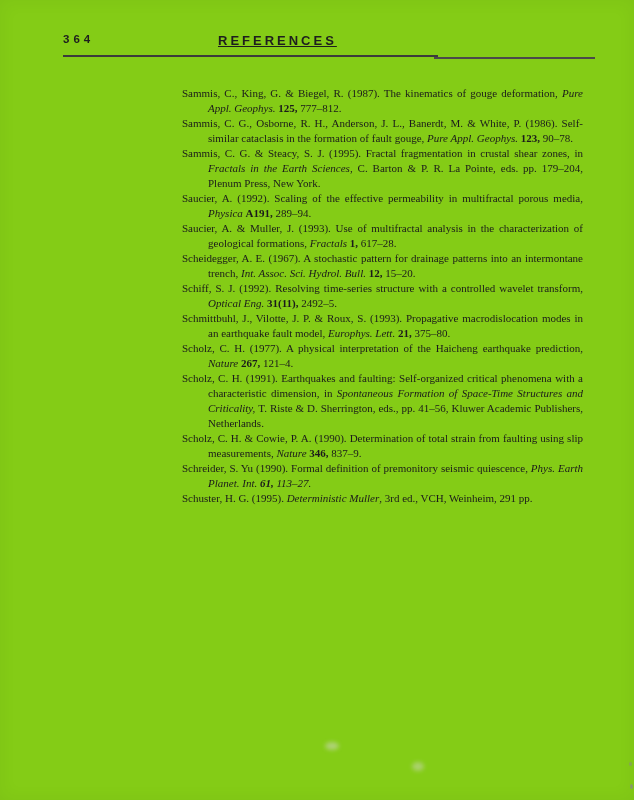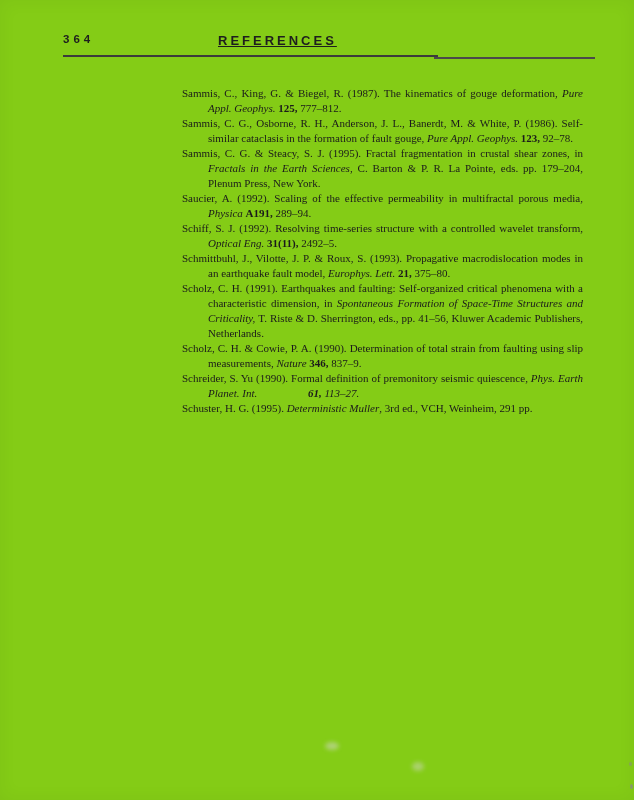--- a/index.html
+++ b/index.html
@@ -56,21 +56,21 @@
     text-align: justify;
   }
   .ref {
     margin: 0;
     padding-left: 26px;
     text-indent: -26px;
   }
   .seg-p { font-style: normal; font-weight: normal; }
   .seg-i { font-style: italic; }
   .seg-b { font-weight: bold; }
-  .seg-bi { font-weight: bold; font-style: italic; margin-left: 48px; }
+  .seg-bi { font-weight: bold; font-style: italic; }
   .scan-speck {
     position: absolute;
     background: #8a8a86;
     border-radius: 50%;
   }
   .speck-1 { left: 629px; top: 762px; width: 3px; height: 4px; opacity: .55; }
   .speck-2 { left: 630px; top: 784px; width: 3px; height: 5px; opacity: .75; }
   .smudge {
     position: absolute;
     background: #d8d8d4;
@@ -87,25 +87,28 @@
 
   <div class="page-number">364</div>
 
   <div class="running-head">REFERENCES</div>
 
   <div class="rule-left"></div>
   <div class="rule-right"></div>
 
   <div class="reference-list">
       <p class="ref"><span class="seg-p">Sammis, C., King, G. &amp; Biegel, R. (1987). The kinematics of gouge deformation, </span><span class="seg-i">Pure Appl. Geophys. </span><span class="seg-b">125,</span><span class="seg-p"> 777–812.</span></p>
-      <p class="ref"><span class="seg-p">Sammis, C. G., Osborne, R. H., Anderson, J. L., Banerdt, M. &amp; White, P. (1986). Self-similar cataclasis in the formation of fault gouge, </span><span class="seg-i">Pure Appl. Geophys. </span><span class="seg-b">123,</span><span class="seg-p"> 92–78.</span></p>
+      <p class="ref"><span class="seg-p">Sammis, C. G., Osborne, R. H., Anderson, J. L., Banerdt, M. &amp; White, P. (1986). Self-similar cataclasis in the formation of fault gouge, </span><span class="seg-i">Pure Appl. Geophys. </span><span class="seg-b">123,</span><span class="seg-p"> 90–78.</span></p>
       <p class="ref"><span class="seg-p">Sammis, C. G. &amp; Steacy, S. J. (1995). Fractal fragmentation in crustal shear zones, in </span><span class="seg-i">Fractals in the Earth Sciences</span><span class="seg-p">, C. Barton &amp; P. R. La Pointe, eds. pp. 179–204, Plenum Press, New York.</span></p>
       <p class="ref"><span class="seg-p">Saucier, A. (1992). Scaling of the effective permeability in multifractal porous media, </span><span class="seg-i">Physica </span><span class="seg-b">A191,</span><span class="seg-p"> 289–94.</span></p>
+      <p class="ref"><span class="seg-p">Saucier, A. &amp; Muller, J. (1993). Use of multifractal analysis in the characterization of geological formations, </span><span class="seg-i">Fractals </span><span class="seg-b">1,</span><span class="seg-p"> 617–28.</span></p>
+      <p class="ref"><span class="seg-p">Scheidegger, A. E. (1967). A stochastic pattern for drainage patterns into an intermontane trench, </span><span class="seg-i">Int. Assoc. Sci. Hydrol. Bull. </span><span class="seg-b">12,</span><span class="seg-p"> 15–20.</span></p>
       <p class="ref"><span class="seg-p">Schiff, S. J. (1992). Resolving time-series structure with a controlled wavelet transform, </span><span class="seg-i">Optical Eng. </span><span class="seg-b">31(11),</span><span class="seg-p"> 2492–5.</span></p>
       <p class="ref"><span class="seg-p">Schmittbuhl, J., Vilotte, J. P. &amp; Roux, S. (1993). Propagative macrodislocation modes in an earthquake fault model, </span><span class="seg-i">Europhys. Lett. </span><span class="seg-b">21,</span><span class="seg-p"> 375–80.</span></p>
+      <p class="ref"><span class="seg-p">Scholz, C. H. (1977). A physical interpretation of the Haicheng earthquake prediction, </span><span class="seg-i">Nature </span><span class="seg-b">267,</span><span class="seg-p"> 121–4.</span></p>
       <p class="ref"><span class="seg-p">Scholz, C. H. (1991). Earthquakes and faulting: Self-organized critical phenomena with a characteristic dimension, in </span><span class="seg-i">Spontaneous Formation of Space-Time Structures and Criticality, </span><span class="seg-p">T. Riste &amp; D. Sherrington, eds., pp. 41–56, Kluwer Academic Publishers, Netherlands.</span></p>
       <p class="ref"><span class="seg-p">Scholz, C. H. &amp; Cowie, P. A. (1990). Determination of total strain from faulting using slip measurements, </span><span class="seg-i">Nature </span><span class="seg-b">346,</span><span class="seg-p"> 837–9.</span></p>
       <p class="ref"><span class="seg-p">Schreider, S. Yu (1990). Formal definition of premonitory seismic quiescence, </span><span class="seg-i">Phys. Earth Planet. Int. </span><span class="seg-bi">61,</span><span class="seg-i"> 113–27.</span></p>
       <p class="ref"><span class="seg-p">Schuster, H. G. (1995). </span><span class="seg-i">Deterministic Muller</span><span class="seg-p">, 3rd ed., VCH, Weinheim, 291 pp.</span></p>
     </div>
 
   <div class="smudge smudge-1"></div>
   <div class="smudge smudge-2"></div>
   <div class="scan-speck speck-1"></div>
   <div class="scan-speck speck-2"></div>

